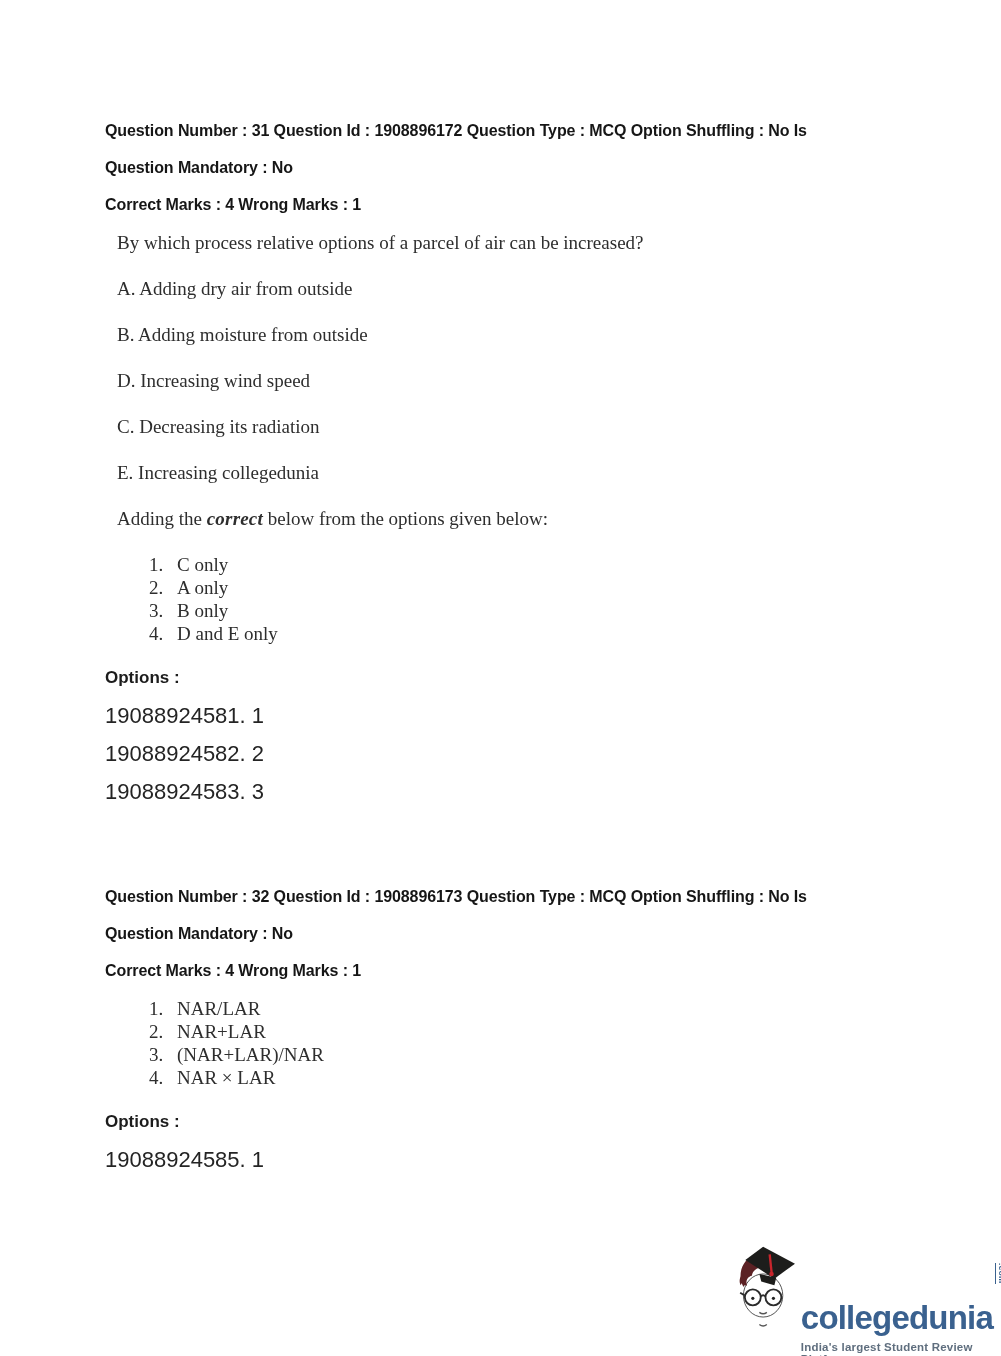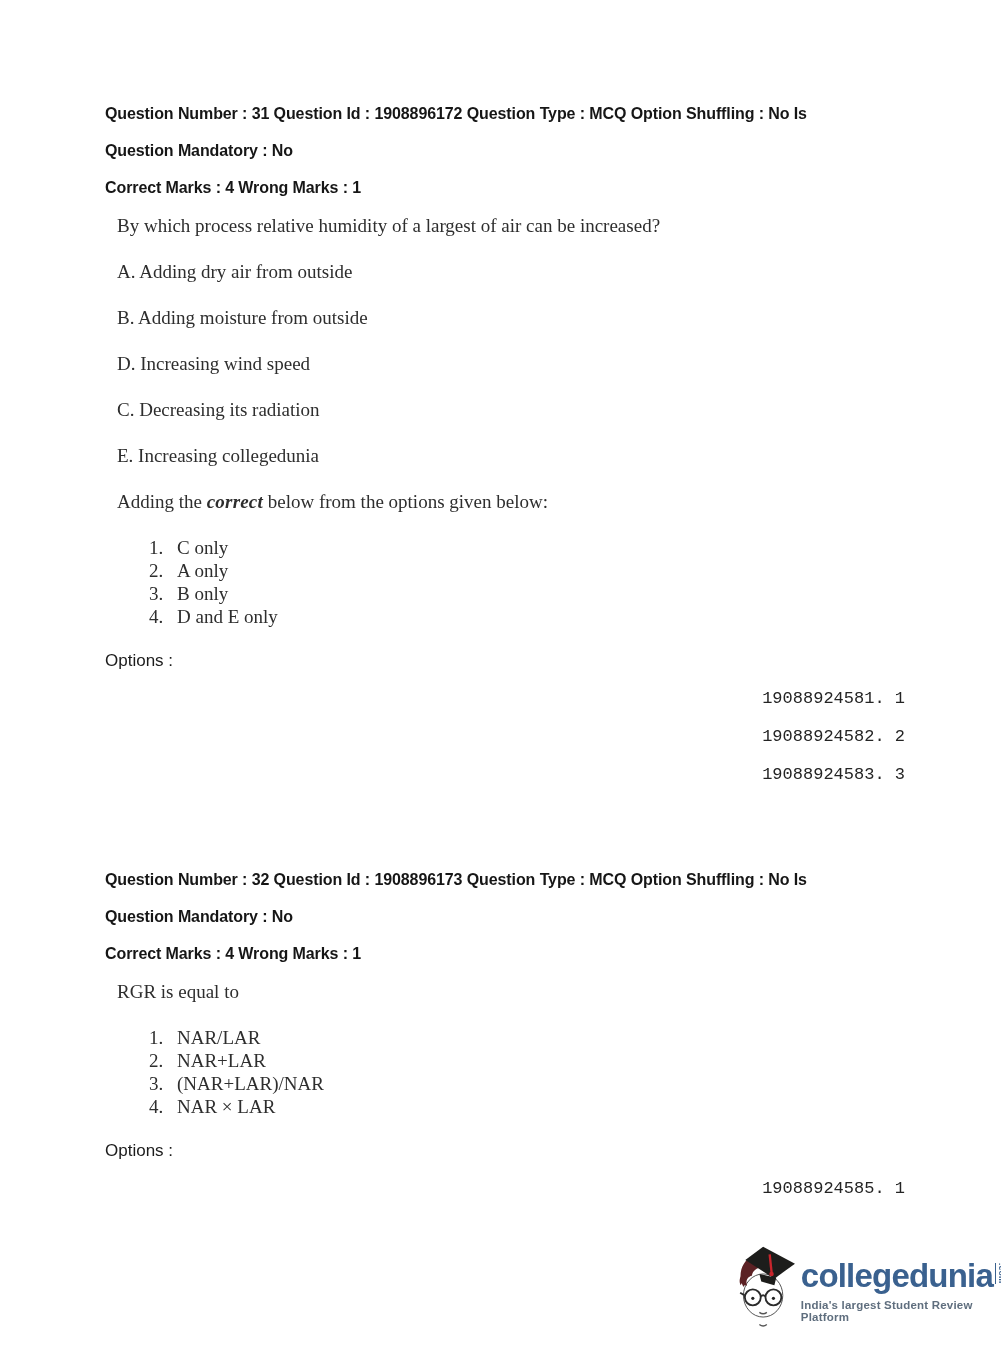--- a/index.html
+++ b/index.html
@@ -10,21 +10,21 @@
   .page {
     position: relative;
     width: 1001px;
     height: 1356px;
     background: #ffffff;
     overflow: hidden;
   }
   .content {
     position: absolute;
     left: 105px;
-    top: 103px;
+    top: 120px;
     width: 800px;
   }
   
   .qh {
     font-family: "Liberation Sans", sans-serif;
     font-weight: 700;
     font-size: 16px;
     line-height: 21px;
     letter-spacing: -0.1px;
     color: #161616;
@@ -54,34 +54,33 @@
     line-height: 23px;
   }
   .cnum {
     width: 28px;
     flex: 0 0 28px;
   }
   .clabel { flex: 1; }
   
   .opts-label {
     font-family: "Liberation Sans", sans-serif;
-    font-weight: 400;
+    font-weight: 700;
     font-size: 17px;
     line-height: 21px;
     color: #1c1c1c;
     margin: 22px 0 17px 0;
   }
   .opt-id {
-    font-family: Liberation Mono, monospace;
+    font-family: Liberation Sans, sans-serif;
     font-weight: 400;
-    font-size: 17px;
+    font-size: 22px;
     line-height: 21px;
     color: #242424;
     margin: 0 0 17px 0;
-    text-align: right;
   }
   .question + .question {
     margin-top: 84px;
   }
   
   .logo {
     position: absolute;
     left: 735px;
     top: 1243px;
     display: flex;
@@ -95,20 +94,21 @@
     display: flex;
     align-items: flex-start;
   }
   .wordmark {
     font-family: "Liberation Sans", sans-serif;
     font-weight: 700;
     font-size: 33px;
     line-height: 33px;
     letter-spacing: -0.8px;
     color: #3a618f;
+    margin-top: 42px;
   }
   .tld {
     writing-mode: vertical-rl;
     font-family: "Liberation Sans", sans-serif;
     font-weight: 700;
     font-size: 8px;
     letter-spacing: 0.5px;
     color: #3a618f;
     margin-left: 2px;
     margin-top: 4px;
@@ -130,21 +130,21 @@
 <div class="page">
   <main class="content">
 
     <section class="question">
       <header>
         <p class="qh">Question Number : 31 Question Id : 1908896172 Question Type : MCQ Option Shuffling : No Is</p>
         <p class="qh">Question Mandatory : No</p>
         <p class="qh">Correct Marks : 4 Wrong Marks : 1</p>
       </header>
       <div class="qbody">
-        <p class="qt">By which process relative humidity of a largest of air can be increased?</p>
+        <p class="qt">By which process relative options of a parcel of air can be increased?</p>
         <p class="qt">A. Adding dry air from outside</p>
         <p class="qt">B. Adding moisture from outside</p>
         <p class="qt">D. Increasing wind speed</p>
         <p class="qt">C. Decreasing its radiation</p>
         <p class="qt">E. Increasing collegedunia</p>
         <p class="qt choose"><span>Adding the </span><b><i>correct</i></b><span> below from the options given below:</span></p>
         <div class="choices">
           <div class="choice">
             <span class="cnum">1.</span>
             <span class="clabel">C only</span>
@@ -169,21 +169,20 @@
       <p class="opt-id">19088924583. 3</p>
     </section>
 
     <section class="question">
       <header>
         <p class="qh">Question Number : 32 Question Id : 1908896173 Question Type : MCQ Option Shuffling : No Is</p>
         <p class="qh">Question Mandatory : No</p>
         <p class="qh">Correct Marks : 4 Wrong Marks : 1</p>
       </header>
       <div class="qbody">
-        <p class="qt">RGR is equal to</p>
         <div class="choices">
           <div class="choice">
             <span class="cnum">1.</span>
             <span class="clabel">NAR/LAR</span>
           </div>
           <div class="choice">
             <span class="cnum">2.</span>
             <span class="clabel">NAR+LAR</span>
           </div>
           <div class="choice">

